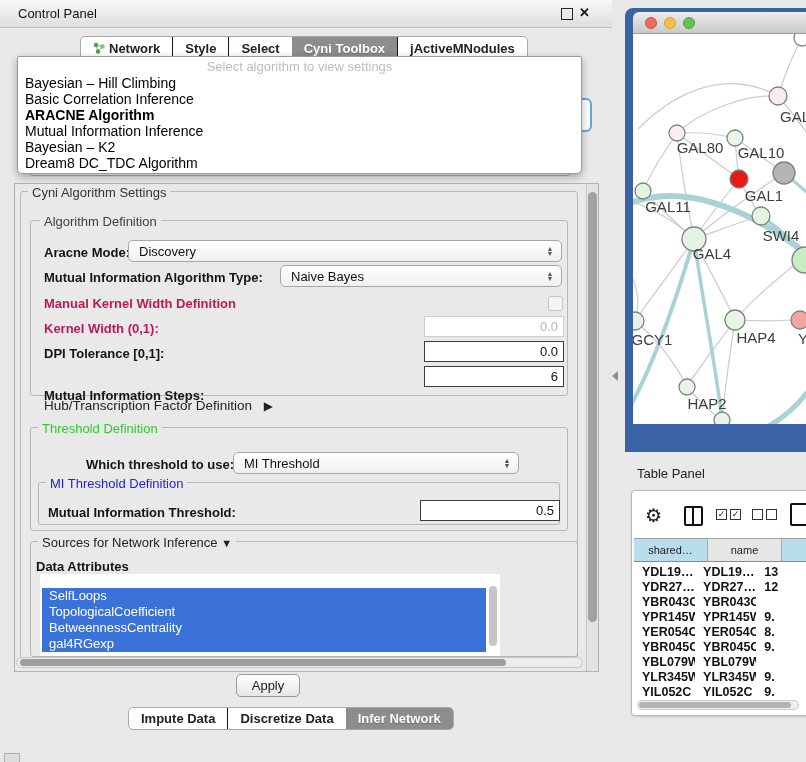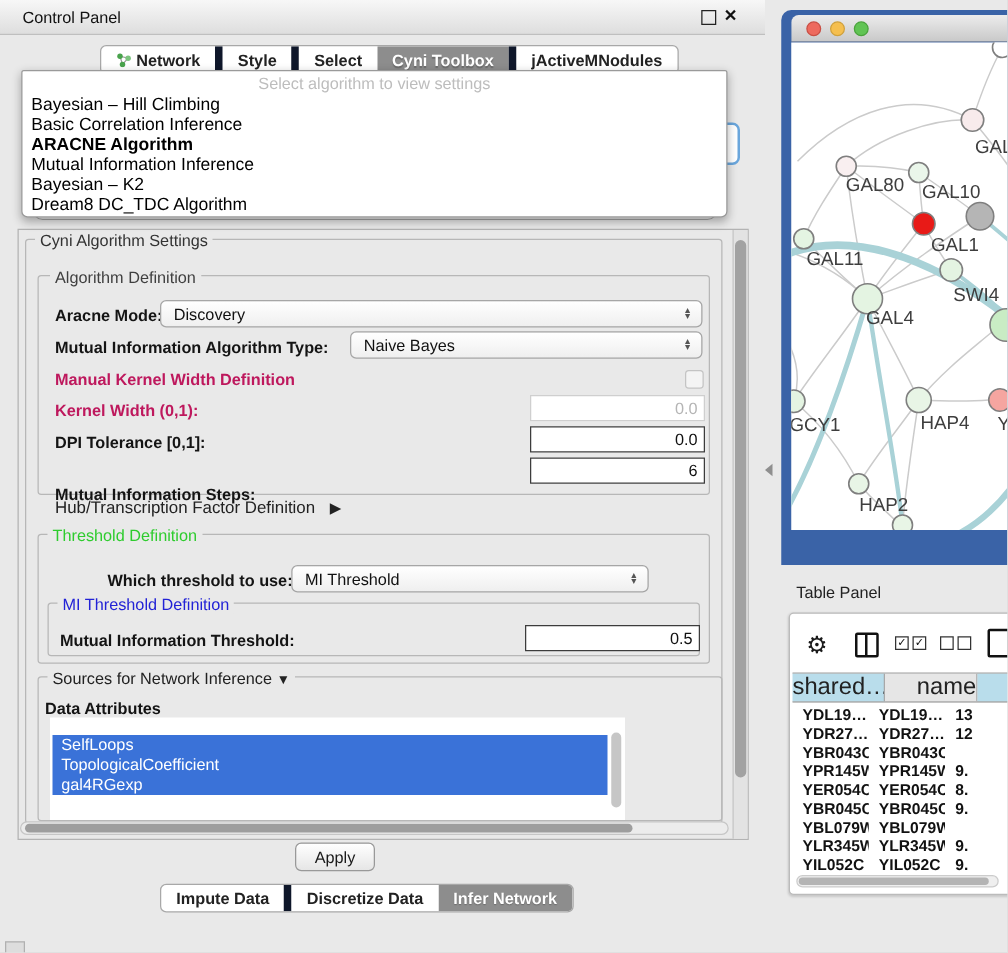--- a/index.html
+++ b/index.html
@@ -7,21 +7,21 @@
          font-family:"Liberation Sans",sans-serif;color:#1a1a1a;}
   .abs{position:absolute;}
   
   .cp-titlebar{left:0;top:0;width:612px;height:27px;background:linear-gradient(#f7f7f7,#dedede);
                border-bottom:1px solid #bfbfbf;}
   .cp-title{position:absolute;left:18px;top:6px;font-size:13px;color:#111;}
   .float-btn{position:absolute;left:561px;top:8px;width:10px;height:10px;border:1.5px solid #222;}
   .close-btn{position:absolute;left:579px;top:5px;font-size:13px;font-weight:bold;color:#111;}
   .seg{display:flex;background:#ffffff;border:1px solid #a8a8a8;border-radius:5px;overflow:hidden;}
   .seg-item{display:flex;align-items:center;gap:4px;padding:0 12px;font-size:13px;font-weight:600;
-            color:#222;border-left:6px solid #0f172a;white-space:nowrap;}
+            color:#222;border-left:1px solid #0f172a;white-space:nowrap;}
   .seg-item:first-child{border-left:none;}
   .seg-item.sel{background:#8d8d8d;color:#fff;border-left:none;text-shadow:0 1px 1px rgba(0,0,0,.25);}
   #top-tabs{left:80px;top:36px;height:22px;}
   #bottom-tabs{left:128px;top:707px;height:21px;text-align:center;}
   
   .dd{left:17px;top:56px;width:563px;height:116px;background:#fff;border:1px solid #9a9a9a;
       border-radius:2px 2px 5px 5px;box-shadow:0 3px 8px rgba(0,0,0,.3);z-index:10;}
   .dd-ph{position:absolute;left:0;top:2px;width:100%;text-align:center;color:#bdbdbd;font-size:13px;}
   .dd-items{position:absolute;left:0;top:18px;width:100%;}
   .dd-item{height:16px;line-height:16px;padding-left:7px;font-size:14px;color:#000;}
@@ -73,21 +73,21 @@
   .tp-title{left:637px;top:466px;font-size:13px;color:#222;}
   .tp-panel{left:631px;top:490px;width:190px;height:226px;background:#fff;border:1px solid #bbb;
             border-radius:4px;box-sizing:border-box;box-shadow:0 1px 2px rgba(0,0,0,.15);}
   .gear{left:645px;top:504px;font-size:19px;color:#1a1a1a;}
   .cols-ico{left:684px;top:506px;width:15px;height:16px;border:2px solid #111;border-radius:2px;}
   .cols-ico::after{content:"";position:absolute;left:6px;top:0;width:2px;height:16px;background:#111;}
   .cb{position:absolute;width:9px;height:9px;border:1.5px solid #333;font-size:9px;line-height:8px;
       text-align:center;color:#111;background:#fff;}
   .doc-ico{left:790px;top:503px;width:14px;height:19px;border:2px solid #111;border-radius:2px;background:#fff;}
   .thead{left:634px;top:538px;height:22px;display:flex;border-top:1px solid #9e9e9e;border-bottom:1px solid #8a8a8a;}
-  .th{height:22px;line-height:22px;text-align:right;font-size:19px;color:#222;border-right:1px solid #a8a8a8;
+  .th{height:22px;line-height:22px;text-align:center;font-size:11px;color:#222;border-right:1px solid #a8a8a8;
       box-sizing:border-box;overflow:hidden;}
   .tbody{left:634px;top:565px;width:172px;height:135px;overflow:hidden;}
   .tr{display:flex;height:15px;line-height:15px;}
   .td{font-size:12.5px;color:#111;padding-left:8px;box-sizing:border-box;overflow:hidden;white-space:nowrap;font-weight:bold;}
   .tp-hscroll{left:637px;top:700px;width:162px;height:10px;background:#efefef;border:1px solid #ccc;border-radius:5px;box-sizing:border-box;}
   .tp-hthumb{position:absolute;left:1px;top:1px;width:152px;height:6px;background:#b4b4b4;border-radius:3px;}
 </style>
 </head>
 <body>
 
@@ -208,20 +208,21 @@
     <span>Sources for Network Inference</span>
     <span style="font-size:11px;">▼</span>
   </span>
   <span class="lbl" style="left:36px;top:559px;">Data Attributes</span>
 
   <div class="abs attr-list">
     <div style="height:14px;"></div>
     <div id="attr-rows">
         <div class="attr-row">SelfLoops</div>
         <div class="attr-row">TopologicalCoefficient</div>
+        <div class="attr-row">BetweennessCentrality</div>
         <div class="attr-row">gal4RGexp</div>
       </div>
     <div class="attr-vthumb"></div>
   </div>
 
   <div class="abs hscroll">
     <div class="hthumb"></div>
   </div>
 
   <div class="btn" style="left:236px;top:674px;width:62px;height:21px;">

